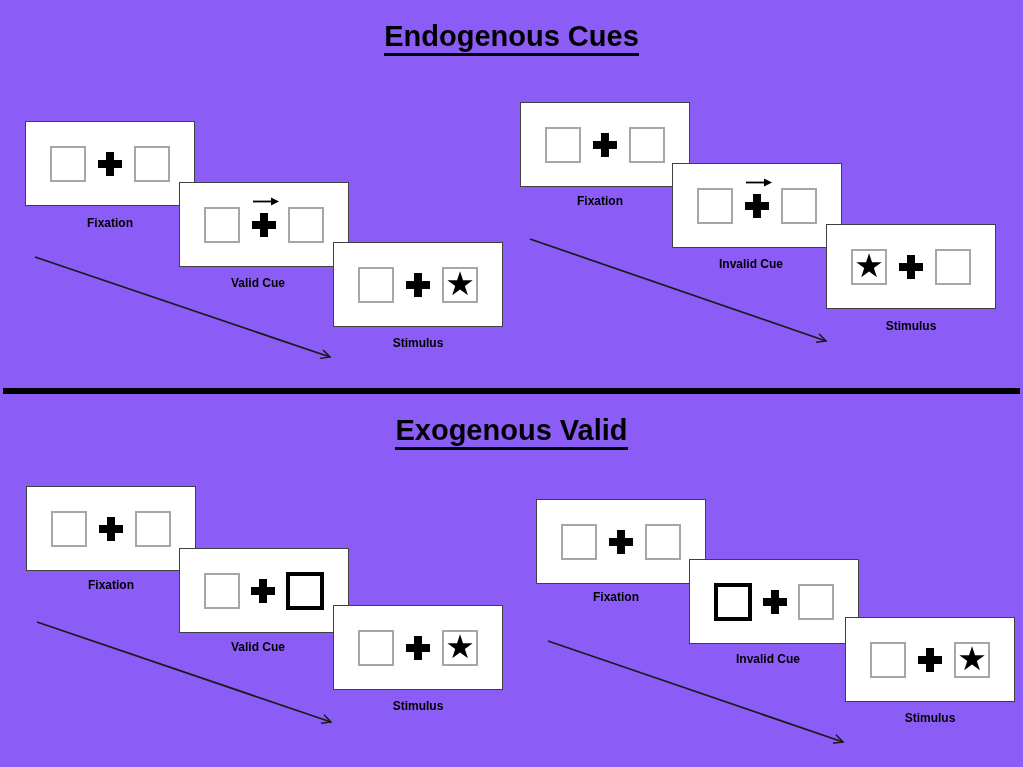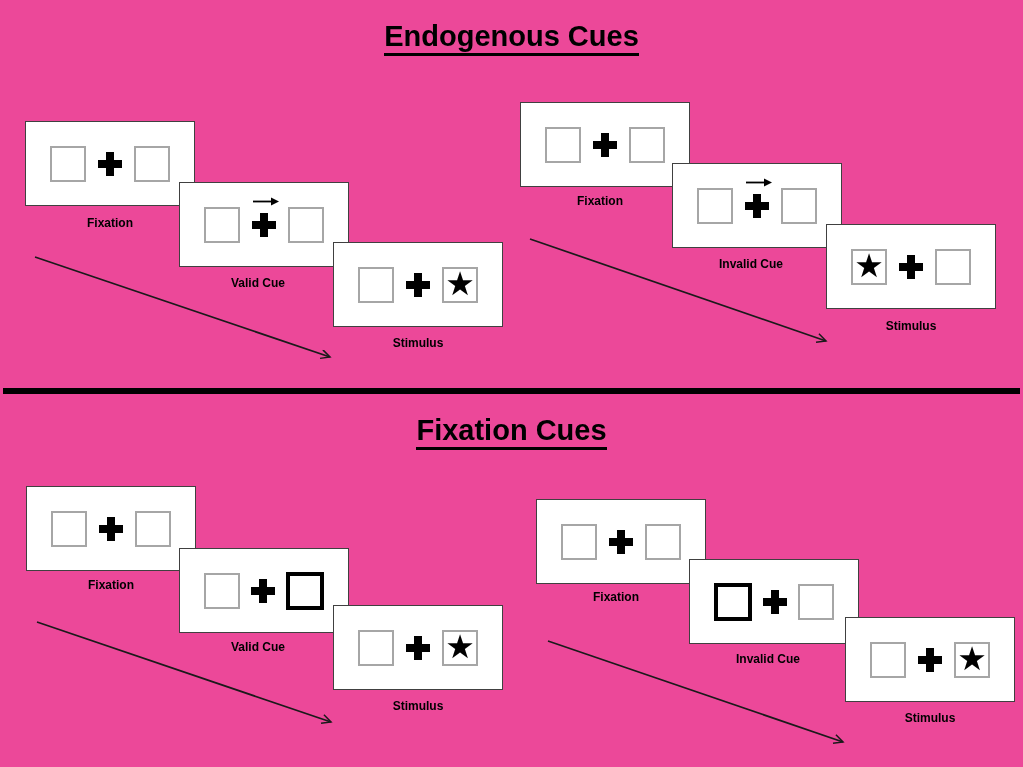--- a/index.html
+++ b/index.html
@@ -1,18 +1,18 @@
 <!DOCTYPE html>
 <html><head>
 <meta charset="utf-8">
 <style>
   * { margin:0; padding:0; box-sizing:border-box; }
   html,body { background:#fff; }
   .page {
-    position:relative; width:1023px; height:767px; background:#ec4899;
+    position:relative; width:1023px; height:767px; background:#8b5cf6;
     font-family:"Liberation Sans", sans-serif; overflow:hidden;
   }
   .title {
     position:absolute; left:0; right:0; text-align:center;
     font-size:29px; font-weight:bold; color:#000;
   }
   .title .underlined {
     border-bottom:3px solid #000; padding-bottom:1px;
   }
   .divider {
@@ -145,21 +145,21 @@
         <span class="cross"></span>
       </div>
     <div class="sq">
         <span class="star"></span>
       </div>
   </div>
   <div class="card-label" style="left:826px; top:319px;">Stimulus</div>
 
   <div class="divider"></div>
 
-  <h1 class="title" style="top:414px;"><span class="underlined">Fixation Cues</span></h1>
+  <h1 class="title" style="top:414px;"><span class="underlined">Exogenous Valid</span></h1>
 
   <div class="card" style="left:26px; top:486px; z-index:1;">
     <div class="sq">
         <span class="star"></span>
       </div>
     <div class="cross-wrap">
         <span class="cross"></span>
       </div>
     <div class="sq">
         <span class="star"></span>

